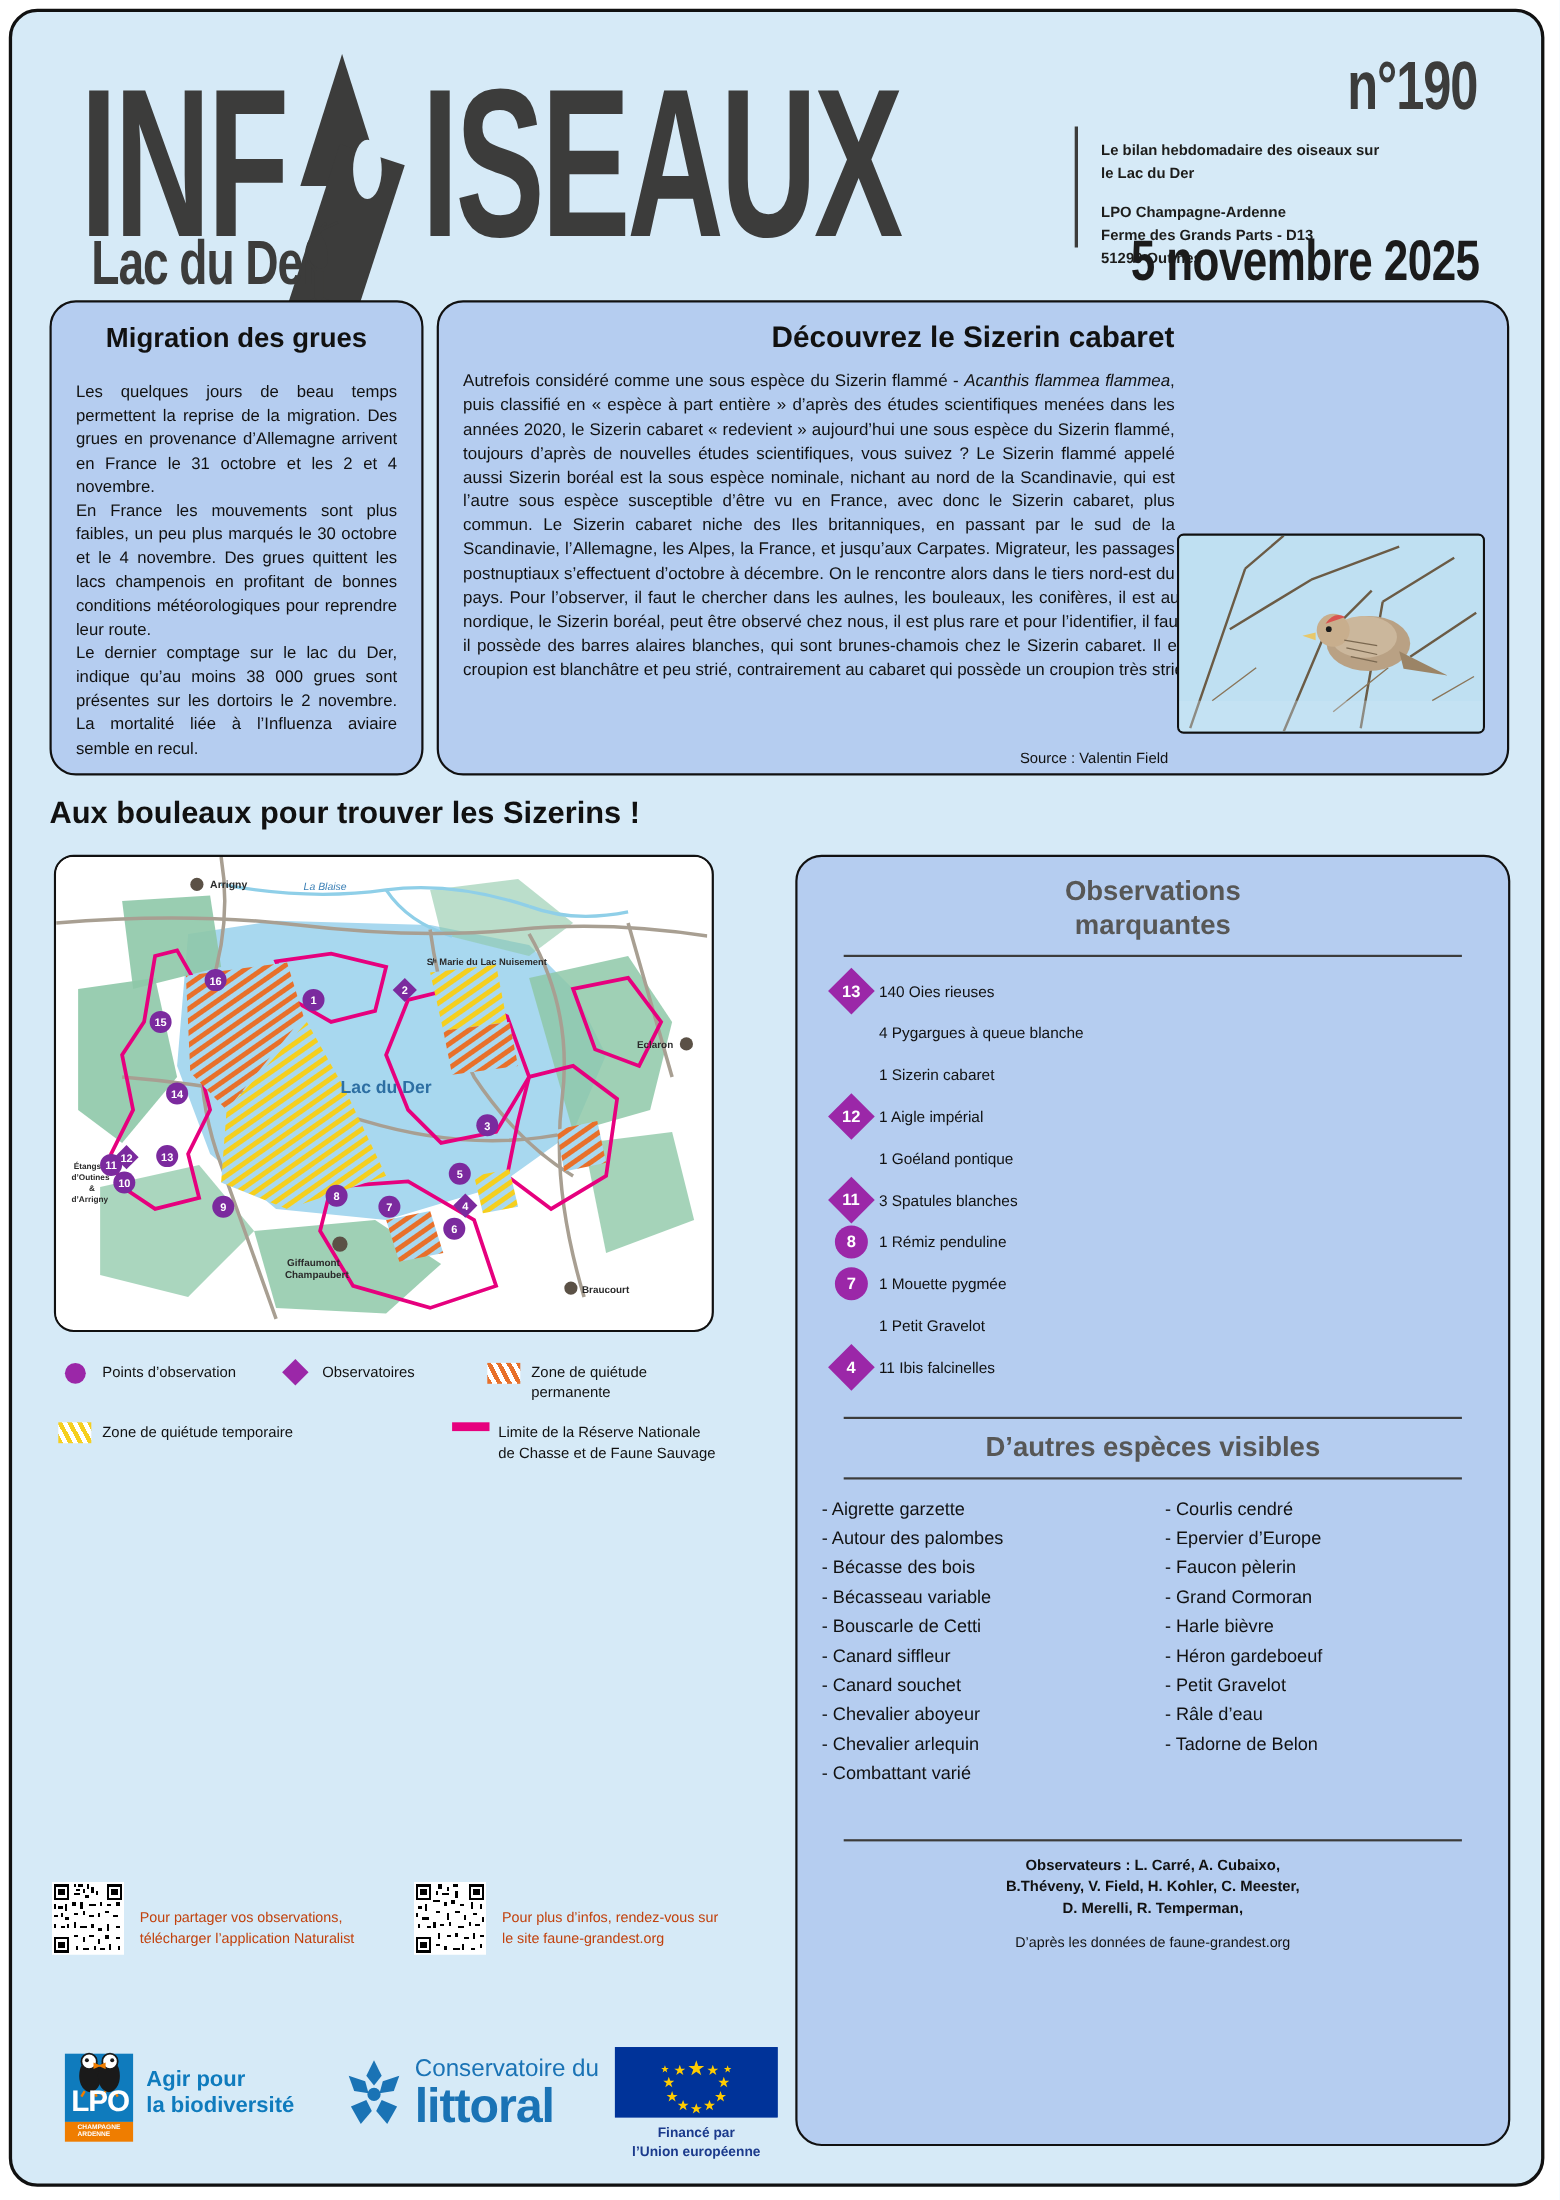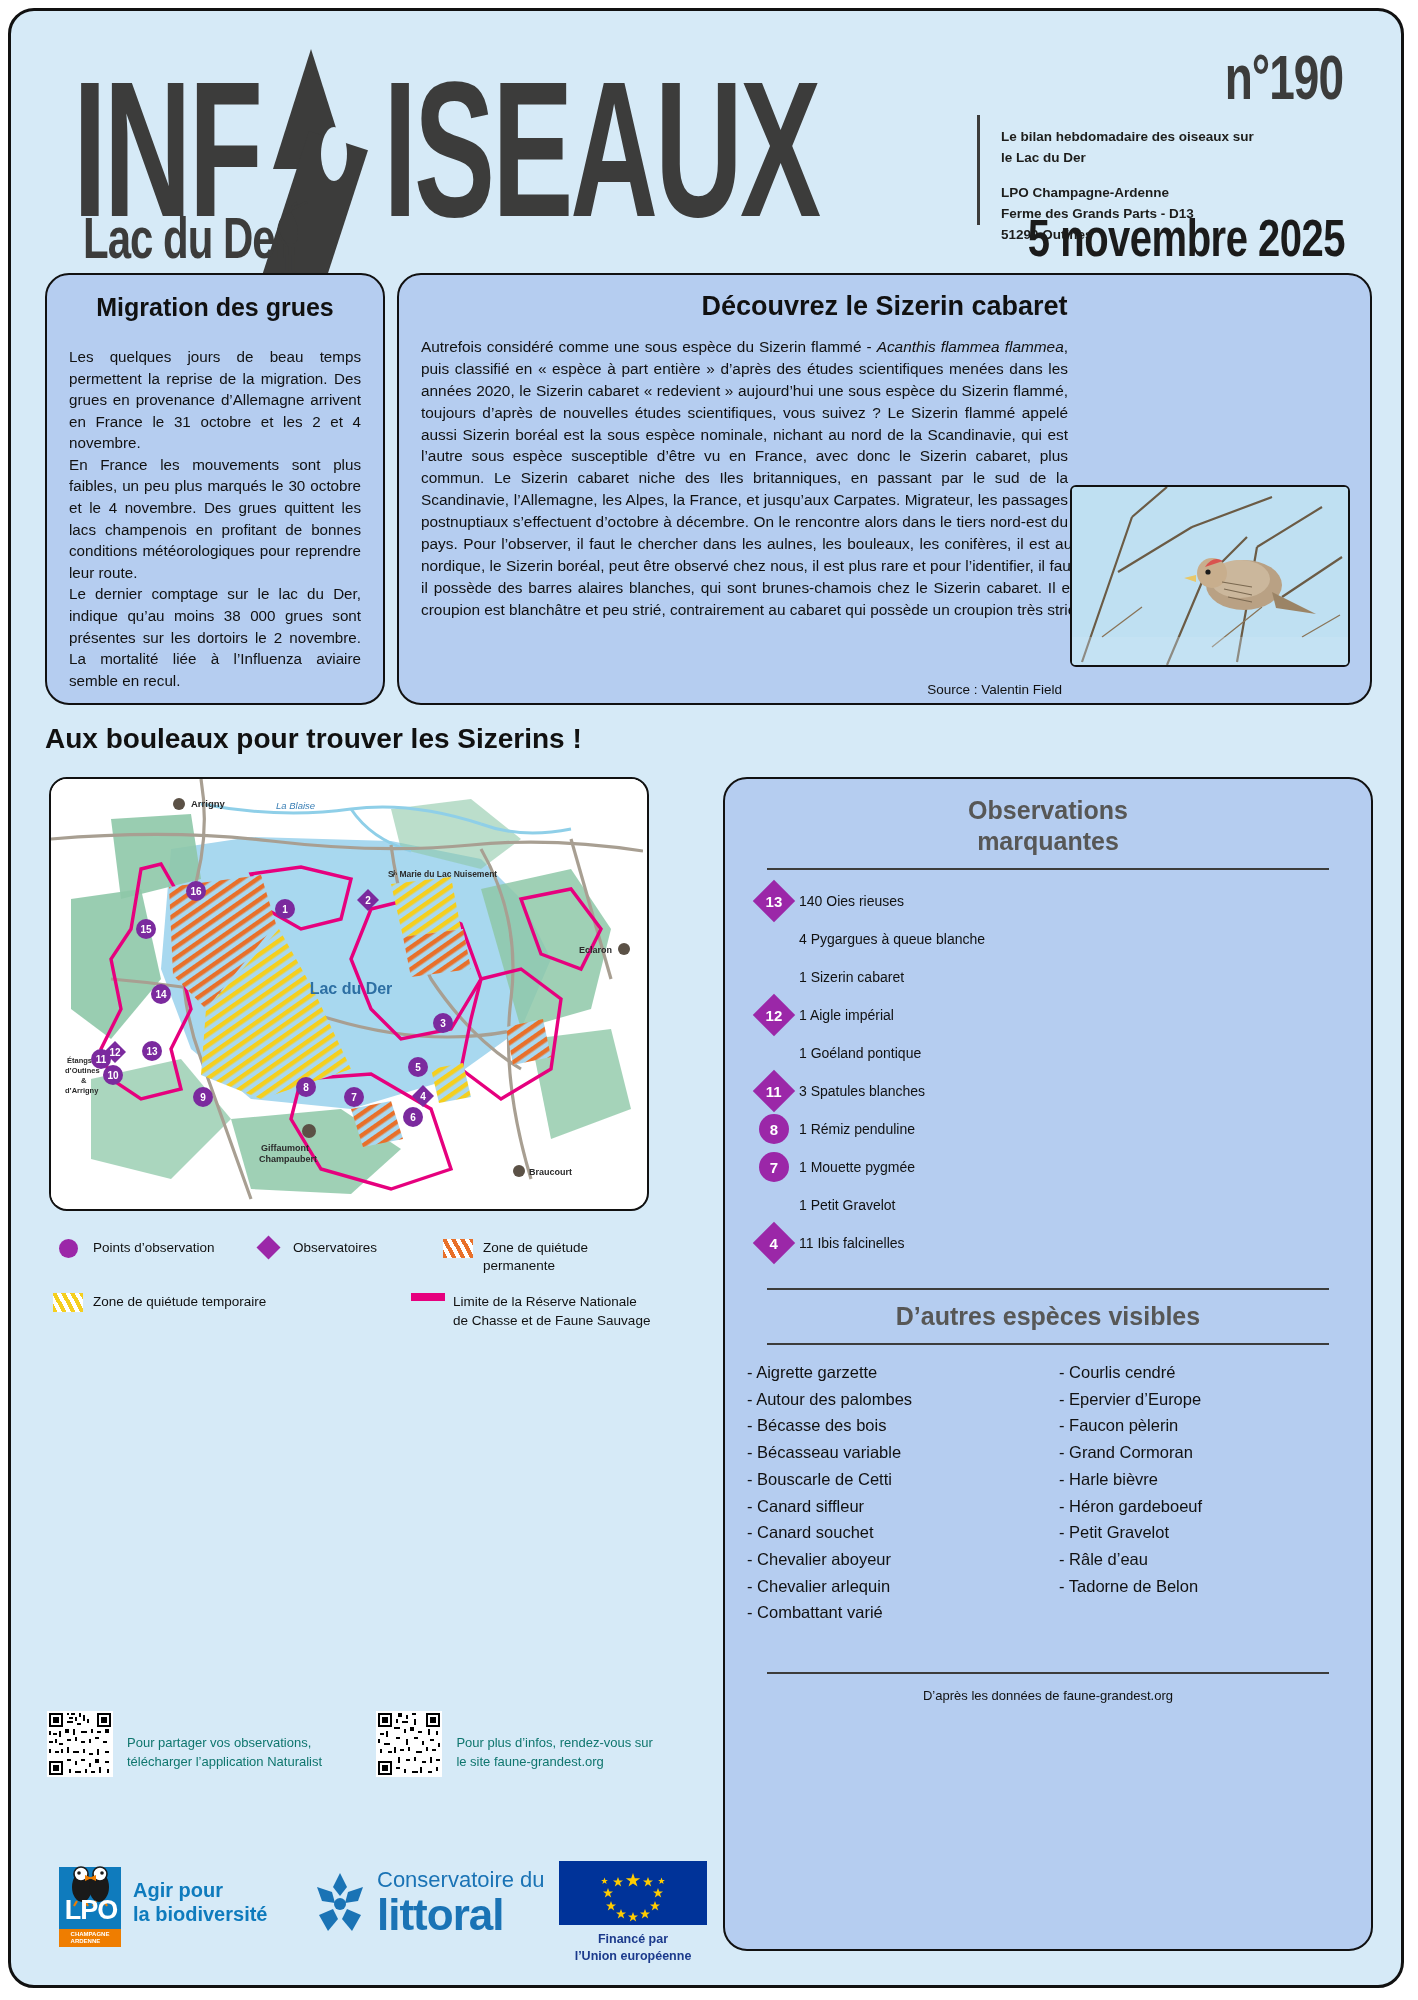--- a/index.html
+++ b/index.html
@@ -108,21 +108,21 @@
   .hatch-o{width:30px;height:19px;background:
     repeating-linear-gradient(62deg,#e8702a 0 4px,#fff 4px 8px);}
   .hatch-y{width:30px;height:19px;background:
     repeating-linear-gradient(62deg,#f5cf1e 0 4px,#fff 4px 8px);}
   .pinkline{width:34px;height:8px;background:#e6007e;}
   .lg-lb{margin-left:8px;line-height:1.35;}
   
   .qrs{position:absolute;left:36px;top:1700px;width:620px;}
   .qr-blk{display:flex;align-items:center;}
   .qr{width:66px;height:66px;flex:none;}
-  .qr-lb{margin-left:14px;font-size:13px;color:#0f766e;line-height:1.5;margin-top:16px;}
+  .qr-lb{margin-left:14px;font-size:13px;color:#c2410c;line-height:1.5;margin-top:16px;}
   
   .logos{position:absolute;left:36px;top:1850px;width:660px;height:110px;}
   .lpo{position:absolute;left:12px;top:6px;width:62px;height:80px;}
   .lpo-b{position:absolute;left:0;top:0;width:62px;height:62px;background:#0f7bbd;}
   .lpo-w{position:absolute;left:0;top:0;width:64px;height:62px;color:#fff;
     font-weight:bold;font-size:27px;display:flex;align-items:flex-end;
     justify-content:center;padding-bottom:3px;box-sizing:border-box;letter-spacing:-1px;}
   .lpo-o{position:absolute;left:0;top:62px;width:62px;height:18px;background:#ef7d00;
     color:#fff;font-size:6px;font-weight:bold;display:flex;flex-direction:column;
     align-items:center;justify-content:center;line-height:1.1;}
@@ -689,16 +689,19 @@
         <div>- Grand Cormoran</div>
         <div>- Harle bièvre</div>
         <div>- Héron gardeboeuf</div>
         <div>- Petit Gravelot</div>
         <div>- Râle d’eau</div>
         <div>- Tadorne de Belon</div>
       </div>
     </div>
 
     <div class="hr" style="margin-top:46px"></div>
+    <div class="obs-foot" style="white-space:pre-line">Observateurs : L. Carré, A. Cubaixo,
+B.Théveny,  V. Field, H. Kohler, C. Meester,
+D. Merelli, R. Temperman,</div>
     <div class="obs-foot2">D’après les données de faune-grandest.org</div>
   </div>
 
 </div>
 
 </body></html>

